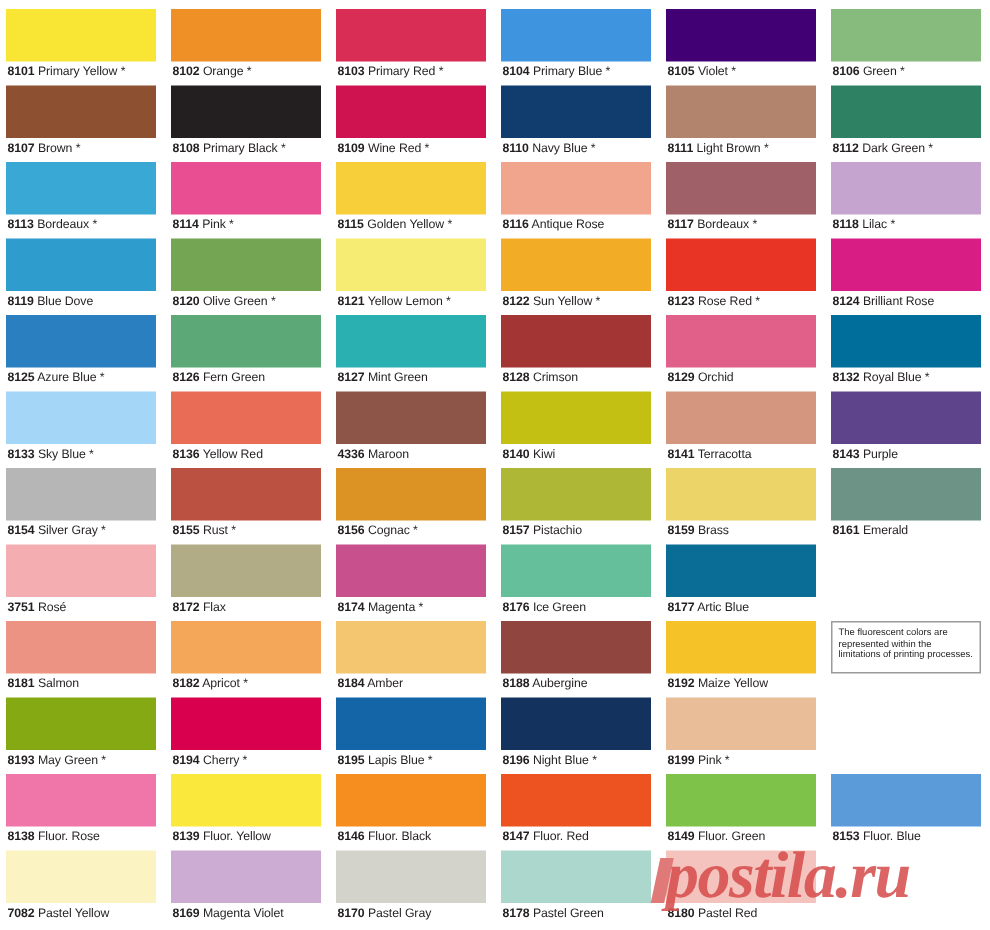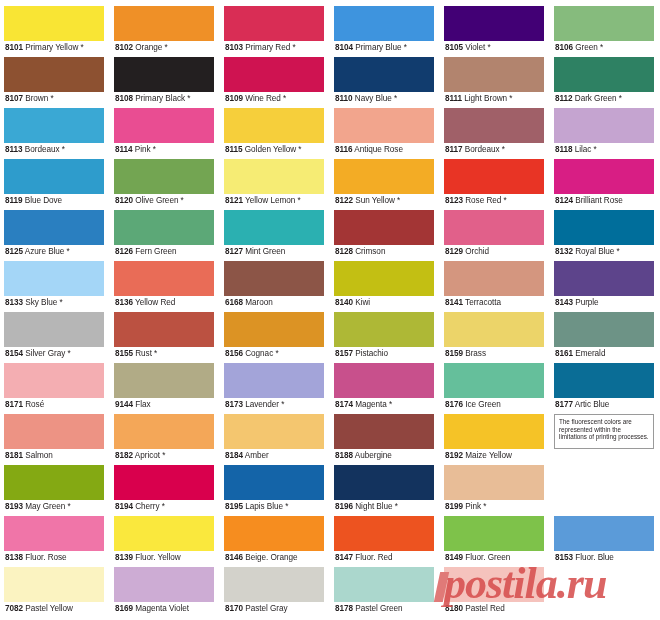--- a/index.html
+++ b/index.html
@@ -235,21 +235,21 @@
       <div class="cell">
         <div class="swatch" style="background: rgb(164, 214, 247);"></div>
         <div class="caption"><span class="code">8133</span> <span class="name">Sky Blue *</span></div>
       </div>
       <div class="cell">
         <div class="swatch" style="background: rgb(233, 108, 87);"></div>
         <div class="caption"><span class="code">8136</span> <span class="name">Yellow Red</span></div>
       </div>
       <div class="cell">
         <div class="swatch" style="background: rgb(140, 85, 71);"></div>
-        <div class="caption"><span class="code">6168</span> <span class="name">Maroon</span></div>
+        <div class="caption"><span class="code">4336</span> <span class="name">Maroon</span></div>
       </div>
       <div class="cell">
         <div class="swatch" style="background: rgb(195, 191, 19);"></div>
         <div class="caption"><span class="code">8140</span> <span class="name">Kiwi</span></div>
       </div>
       <div class="cell">
         <div class="swatch" style="background: rgb(212, 150, 127);"></div>
         <div class="caption"><span class="code">8141</span> <span class="name">Terracotta</span></div>
       </div>
       <div class="cell">
@@ -279,29 +279,25 @@
         <div class="caption"><span class="code">8159</span> <span class="name">Brass</span></div>
       </div>
       <div class="cell">
         <div class="swatch" style="background: rgb(109, 147, 134);"></div>
         <div class="caption"><span class="code">8161</span> <span class="name">Emerald</span></div>
       </div>
     </div>
     <div class="row">
       <div class="cell">
         <div class="swatch" style="background: rgb(244, 174, 178);"></div>
-        <div class="caption"><span class="code">8171</span> <span class="name">Rosé</span></div>
+        <div class="caption"><span class="code">3751</span> <span class="name">Rosé</span></div>
       </div>
       <div class="cell">
         <div class="swatch" style="background: rgb(177, 171, 134);"></div>
-        <div class="caption"><span class="code">9144</span> <span class="name">Flax</span></div>
-      </div>
-      <div class="cell">
-        <div class="swatch" style="background: rgb(163, 164, 217);"></div>
-        <div class="caption"><span class="code">8173</span> <span class="name">Lavender *</span></div>
+        <div class="caption"><span class="code">8172</span> <span class="name">Flax</span></div>
       </div>
       <div class="cell">
         <div class="swatch" style="background: rgb(200, 80, 140);"></div>
         <div class="caption"><span class="code">8174</span> <span class="name">Magenta *</span></div>
       </div>
       <div class="cell">
         <div class="swatch" style="background: rgb(101, 191, 155);"></div>
         <div class="caption"><span class="code">8176</span> <span class="name">Ice Green</span></div>
       </div>
       <div class="cell">
@@ -360,21 +356,21 @@
       <div class="cell">
         <div class="swatch" style="background: rgb(240, 117, 168);"></div>
         <div class="caption"><span class="code">8138</span> <span class="name">Fluor. Rose</span></div>
       </div>
       <div class="cell">
         <div class="swatch" style="background: rgb(250, 232, 61);"></div>
         <div class="caption"><span class="code">8139</span> <span class="name">Fluor. Yellow</span></div>
       </div>
       <div class="cell">
         <div class="swatch" style="background: rgb(246, 141, 31);"></div>
-        <div class="caption"><span class="code">8146</span> <span class="name">Beige. Orange</span></div>
+        <div class="caption"><span class="code">8146</span> <span class="name">Fluor. Black</span></div>
       </div>
       <div class="cell">
         <div class="swatch" style="background: rgb(237, 83, 32);"></div>
         <div class="caption"><span class="code">8147</span> <span class="name">Fluor. Red</span></div>
       </div>
       <div class="cell">
         <div class="swatch" style="background: rgb(126, 194, 74);"></div>
         <div class="caption"><span class="code">8149</span> <span class="name">Fluor. Green</span></div>
       </div>
       <div class="cell">

